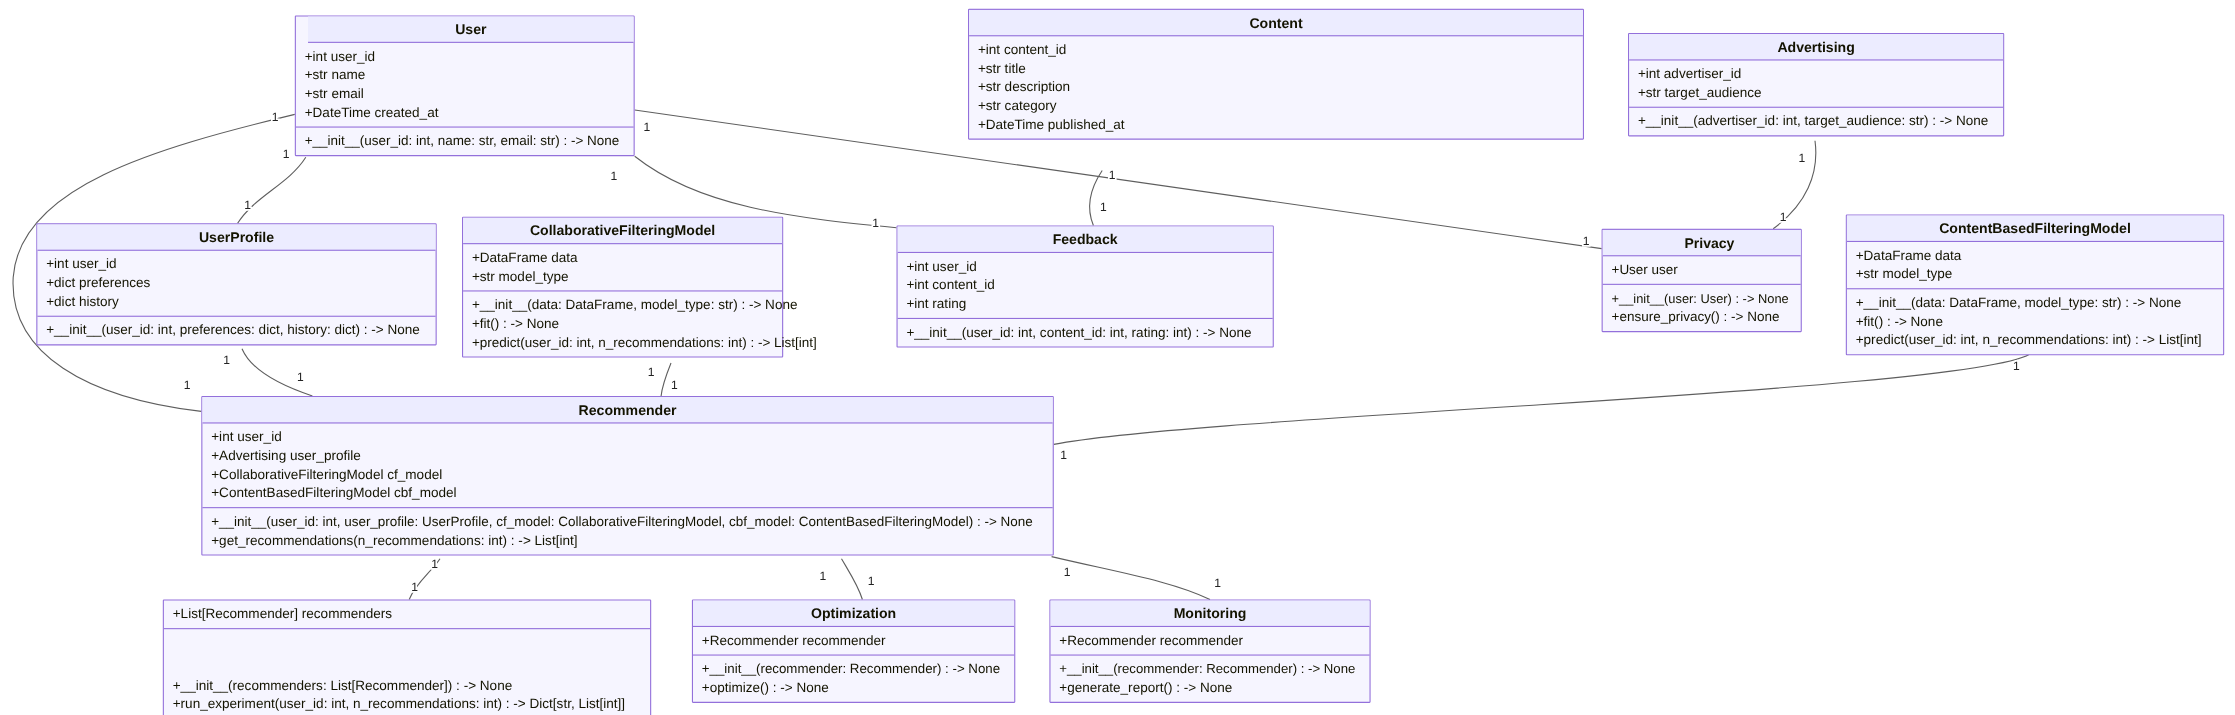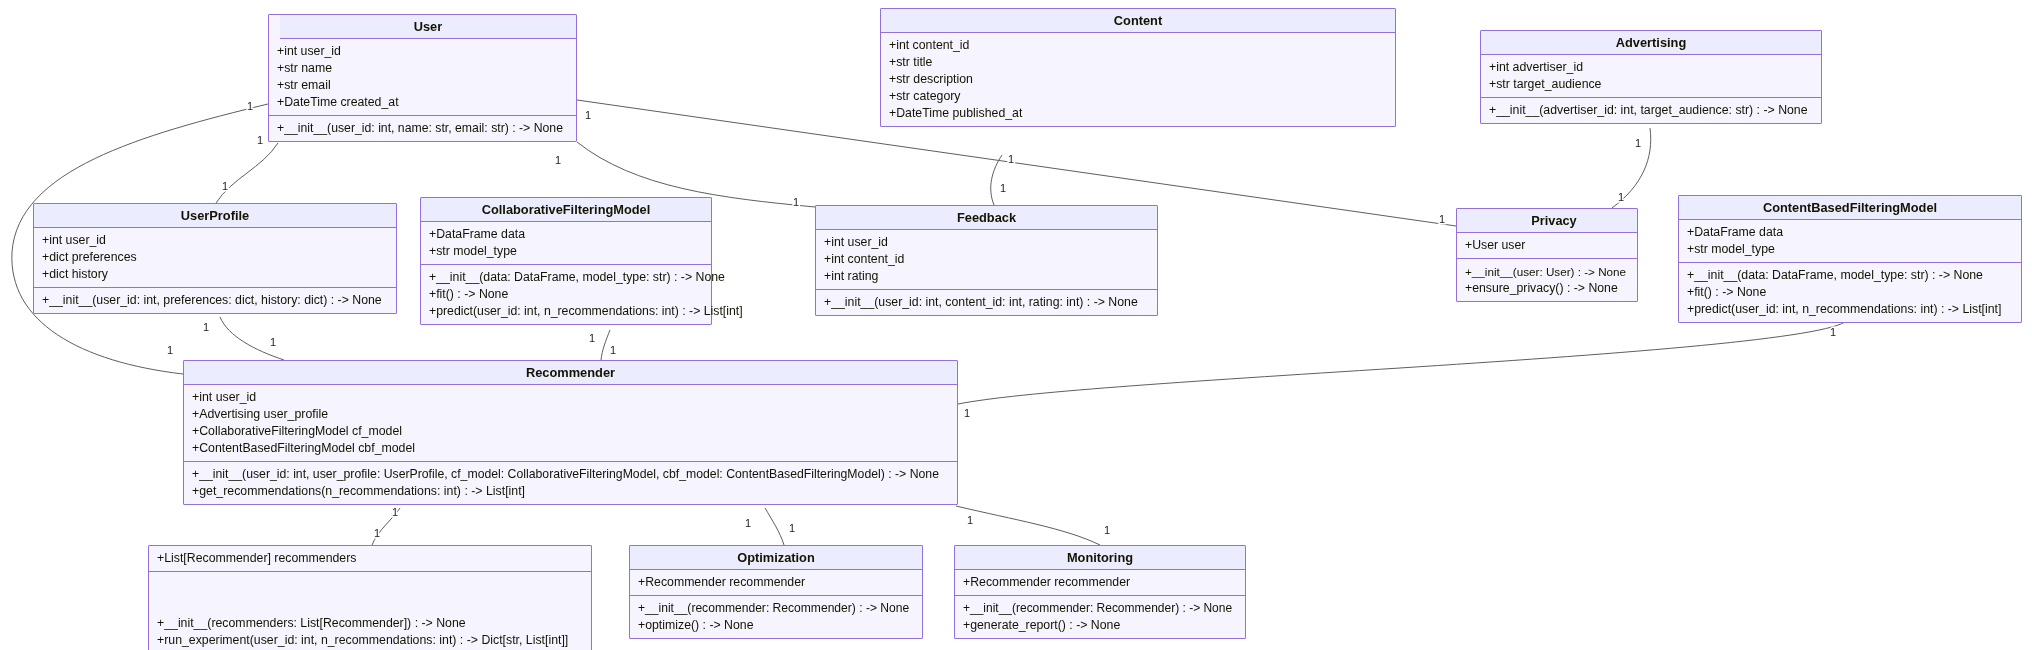--- a/index.html
+++ b/index.html
@@ -73,21 +73,21 @@
       <div class="sec attrs">
         <div class="row" style="font-size: 12.307px;">+int user_id</div>
         <div class="row" style="font-size: 12.307px;">+str name</div>
         <div class="row" style="font-size: 12.307px;">+str email</div>
         <div class="row" style="font-size: 12.307px;">+DateTime created_at</div>
       </div>
       <div class="sec methods">
         <div class="row" style="font-size: 12.2644px;">+__init__(user_id: int, name: str, email: str) : -&gt; None</div>
       </div>
     </div>
-    <div class="class-box" style="left: 880px; top: 8px; width: 516px;">
+    <div class="class-box" style="left: 880px; top: 8px; width: 560px;">
       <div class="class-title" style="font-size: 12.8272px;">Content</div>
       <div class="sec attrs">
         <div class="row" style="font-size: 12.3274px;">+int content_id</div>
         <div class="row" style="font-size: 12.3274px;">+str title</div>
         <div class="row" style="font-size: 12.3274px;">+str description</div>
         <div class="row" style="font-size: 12.3274px;">+str category</div>
         <div class="row" style="font-size: 12.3274px;">+DateTime published_at</div>
       </div>
     </div>
     <div class="class-box" style="left: 1480px; top: 30px; width: 342px;">

